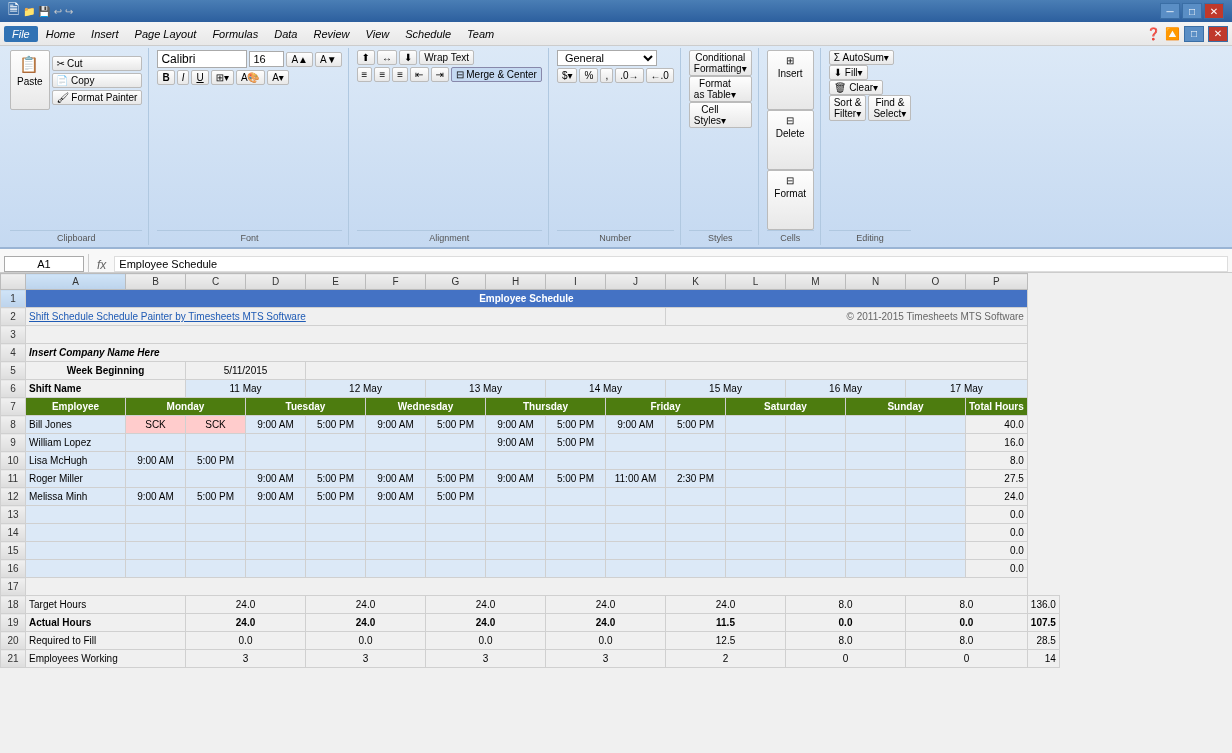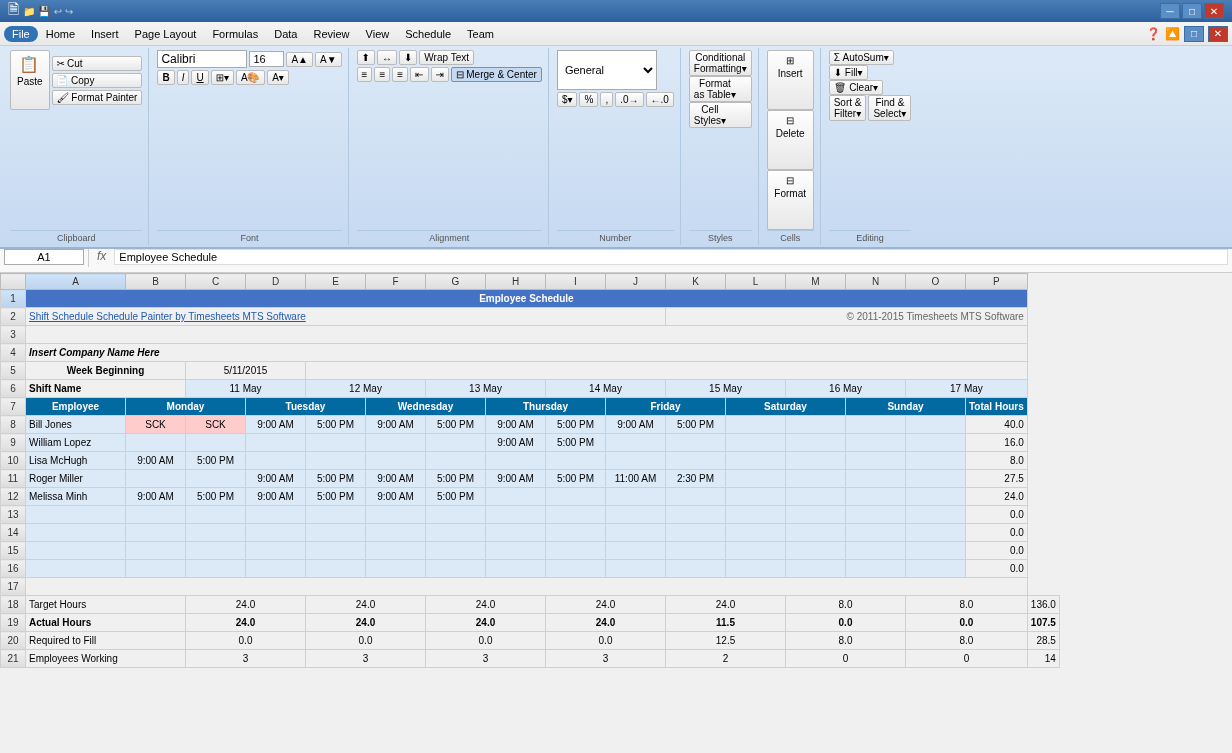--- a/index.html
+++ b/index.html
@@ -35,21 +35,22 @@
       border-bottom: 1px solid #ccc;
       display: flex;
       align-items: center;
       height: 24px;
       padding: 0 4px;
     }
     .menu-item {
       padding: 2px 8px;
       cursor: pointer;
       font-size: 11px;
-      border-radius: 8px;
+      border-radius: 2px;
+      font-style: italic;
     }
     .menu-item.active { background: #3072b4; color: white; }
 
     
     .ribbon {
       background: linear-gradient(to bottom, #dce9f7, #c5d9f1);
       border-bottom: 2px solid #9ab4d4;
       padding: 2px 4px;
       display: flex;
       gap: 2px;
@@ -102,30 +103,30 @@
       width: 35px;
       border: 1px solid #aaa;
       background: white;
       padding: 1px 3px;
       font-size: 11px;
     }
     .format-dropdown {
       width: 100px;
       border: 1px solid #aaa;
       background: white;
-      padding: 12px 3px;
+      padding: 0 3px;
       font-size: 11px;
     }
 
     
     .formula-bar {
       background: #f8f8f8;
       border-bottom: 1px solid #ccc;
       display: flex;
-      align-items: flex-start;
+      align-items: flex-end;
       height: 24px;
       padding: 0 4px;
       gap: 4px;
     }
     .name-box {
       width: 80px;
       border: 1px solid #aaa;
       background: white;
       padding: 1px 4px;
       font-size: 11px;
@@ -187,21 +188,21 @@
     .row-num {
       background: linear-gradient(to bottom, #f0f0f0, #ddd);
       border: 1px solid #bbb;
       text-align: center;
       font-size: 10px;
       color: #333;
       padding: 1px 2px;
       width: 25px;
     }
     .row-num.selected { background: linear-gradient(to bottom, #d0e4f7, #bcd3ec); }
-    .cell-blue-header { background: #0369a1; color: white; font-weight: bold; text-align: center; font-size: 11px; }
+    .cell-blue-header { background: #4d7c0f; color: white; font-weight: bold; text-align: center; font-size: 11px; }
     .cell-light-blue { background: #dce9f7; }
     .cell-italic-bold { font-style: italic; font-weight: bold; font-size: 13px; }
     .cell-shift-name { font-weight: bold; font-size: 13px; }
     .cell-center { text-align: center; }
     .cell-right { text-align: right; }
     .cell-week-begin { font-weight: bold; text-align: center; }
     .cell-date-box { border: 2px solid #333; text-align: center; }
     .cell-sck { background: #ffcccc; text-align: center; }
     .cell-link { color: #1f5bb5; text-decoration: underline; cursor: pointer; }
     .cell-copyright { text-align: right; color: #666; margin-top: 12px; }

